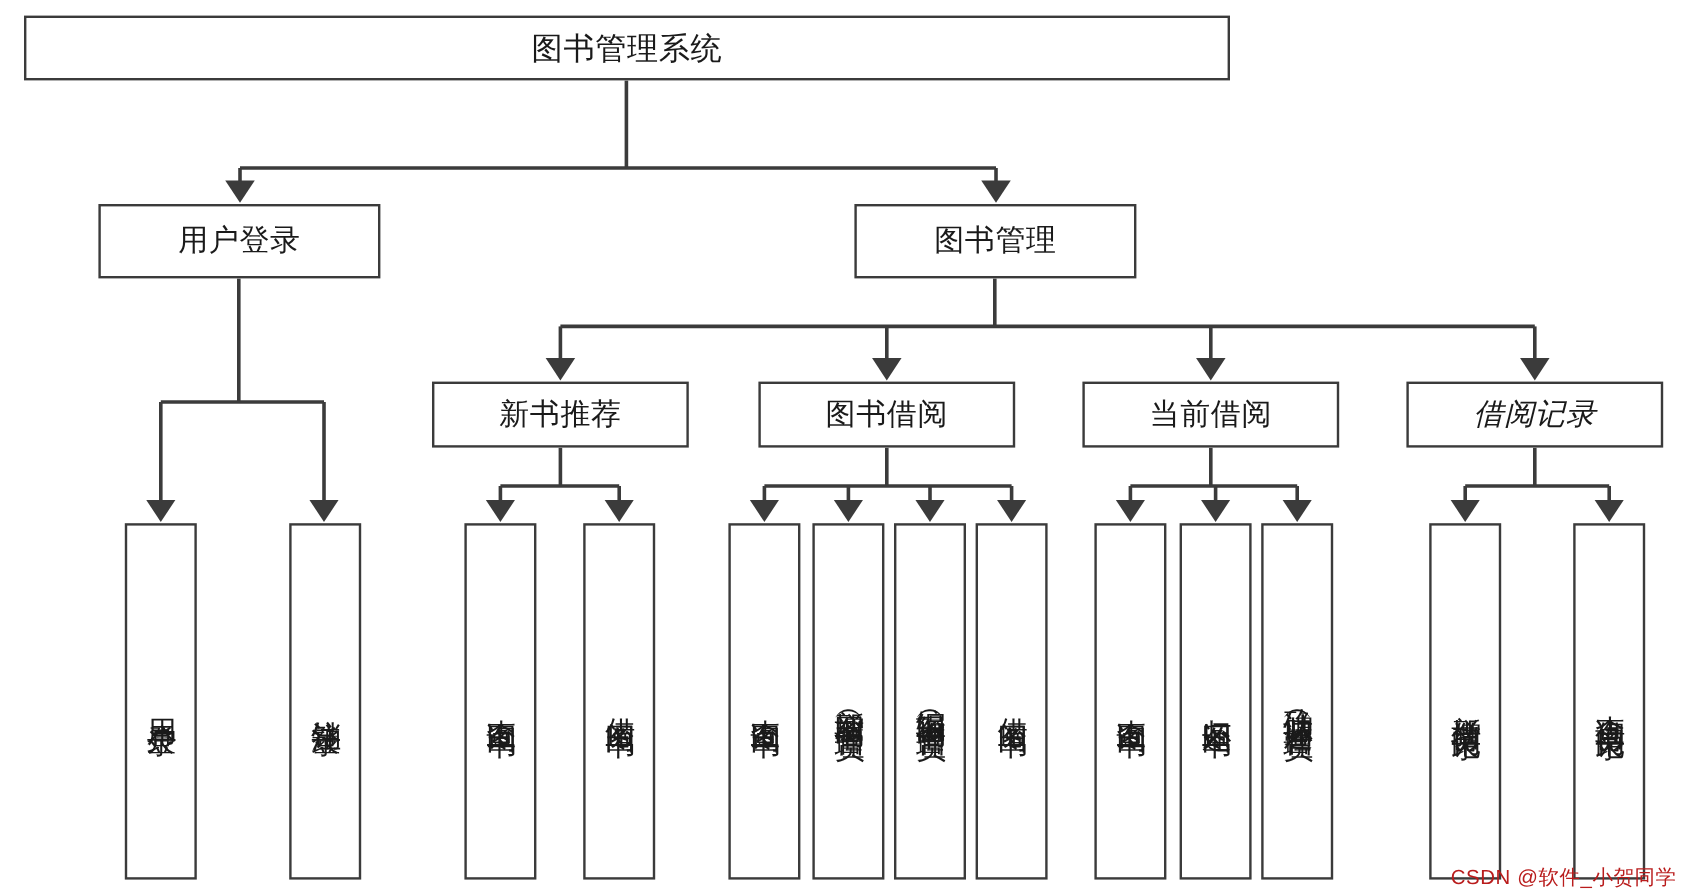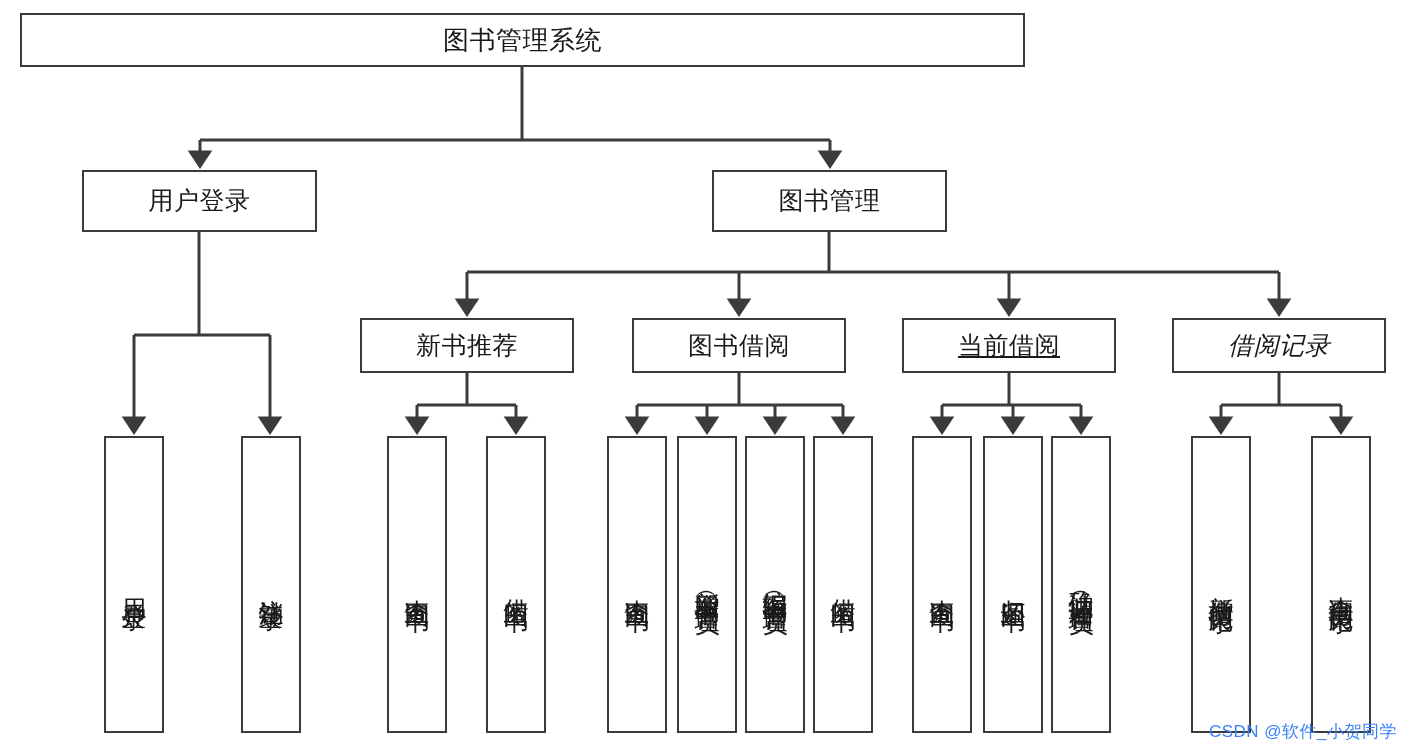--- a/index.html
+++ b/index.html
@@ -62,21 +62,21 @@
     line-height: 1.15;
     letter-spacing: 3px;
     white-space: nowrap;
     max-height: 100%;
   }
   .watermark {
     position: absolute;
     right: 8px;
     bottom: 4px;
     font-size: 17px;
-    color: #3b82f6;
+    color: #b91c1c;
     letter-spacing: 0.5px;
     z-index: 5;
     white-space: nowrap;
   }
 </style>
 </head>
 <body>
 
 <div id="canvas">
 
@@ -140,21 +140,21 @@
   <div class="node h" id="node-l2-1" style="left: 712px; top: 170px; width: 235px; height: 62px;">
     <span class="label">图书管理</span>
   </div>
 
   <div class="node h" id="node-l3-1" style="left: 632px; top: 318px; width: 214px; height: 55px;">
     <span class="label">图书借阅</span>
   </div>
   <div class="node h" id="node-l3-0" style="left: 360px; top: 318px; width: 214px; height: 55px;">
     <span class="label">新书推荐</span>
   </div>
-  <div class="node h" id="node-l3-2" style="left: 902px; top: 318px; width: 214px; height: 55px; text-decoration: underline;">
+  <div class="node h" id="node-l3-2" style="left: 902px; top: 318px; width: 214px; height: 55px;">
     <span class="label">当前借阅</span>
   </div>
   <div class="node h" id="node-l3-3" style="left: 1172px; top: 318px; width: 214px; height: 55px; font-style: italic;">
     <span class="label">借阅记录</span>
   </div>
 
   <div class="node v" id="node-leaf-0" style="left: 104px; top: 436px; width: 60px; height: 297px;">
     <span class="label">用户登录</span>
   </div>
   <div class="node v" id="node-leaf-1" style="left: 241px; top: 436px; width: 60px; height: 297px;">

